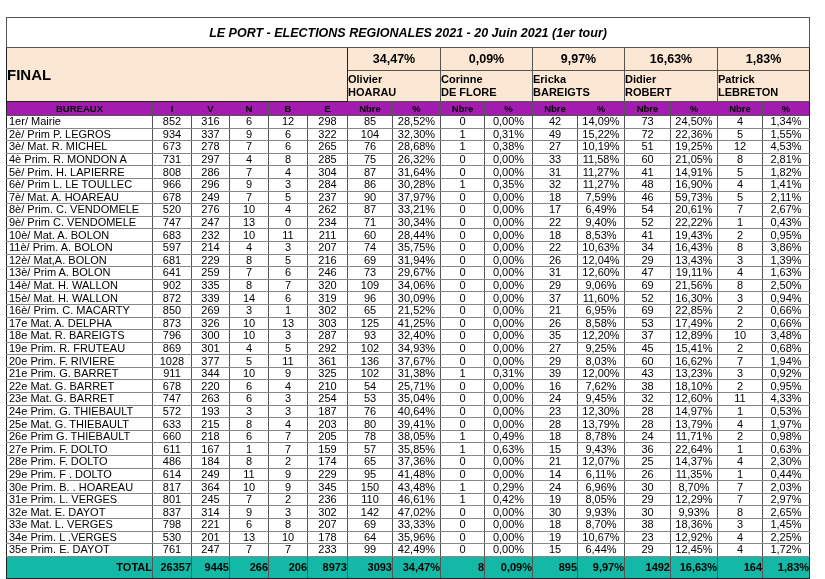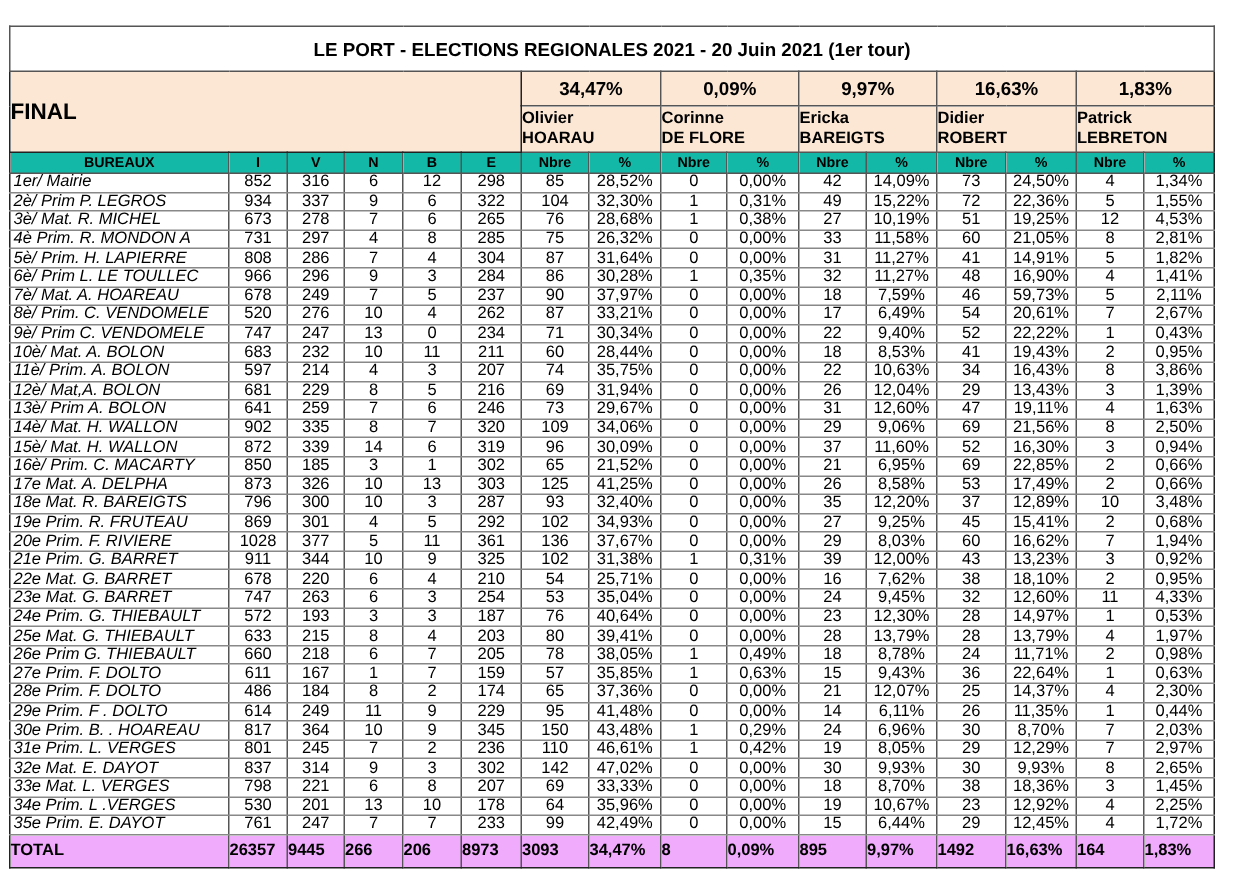--- a/index.html
+++ b/index.html
@@ -10,32 +10,32 @@
     width: 803px;
   }
   table.results td, table.results th {
     border: 1px solid #555;
     padding: 0;
     overflow: hidden;
     white-space: nowrap;
   }
   .title-row td {
     height: 29px; font-weight: bold; font-size: 12.5px; text-align: center;
-    border: 1.5px solid #222; background: #fff;
+    border: 1.5px solid #222; background: #fff; font-style: italic;
   }
   .peach { background: #fce7d4; }
   .final-cell { font-weight: bold; font-size: 15px; text-align: left; border: 1.5px solid #222 !important; }
   .pct-head { height: 22px; font-weight: bold; font-size: 12.5px; text-align: center; }
   .name-head { height: 30px; font-weight: bold; font-size: 11px; text-align: left; line-height: 13px; }
-  .col-head th { height: 13px; font-size: 9.5px; font-weight: bold; text-align: center; background: #14b8a6; line-height: 12px; margin-top: 36px; }
+  .col-head th { height: 13px; font-size: 9.5px; font-weight: bold; text-align: center; background: #a21caf; line-height: 12px; margin-top: 36px; }
   tbody.rows td { height: 11.6px; font-size: 11px; line-height: 11px; text-align: center; }
-  tbody.rows td.bureau { text-align: left; padding-left: 2px; font-size: 11px; font-style: italic; }
+  tbody.rows td.bureau { text-align: left; padding-left: 2px; font-size: 11px; }
   tbody.rows tr td { border-top: 1px solid #888; border-bottom: 1px solid #888; }
   .thick-l { border-left: 1.8px solid #222 !important; }
-  .total-row td { height: 21px; font-weight: bold; font-size: 11px; text-align: left; background: #f0abfc; border-top: 1.8px solid #222 !important; border-bottom: 1.8px solid #222 !important; }
+  .total-row td { height: 21px; font-weight: bold; font-size: 11px; text-align: right; background: #14b8a6; border-top: 1.8px solid #222 !important; border-bottom: 1.8px solid #222 !important; }
   .outer-l { border-left: 1.8px solid #222 !important; }
   .outer-r { border-right: 1.8px solid #222 !important; }
 </style>
 </head>
 <body>
 
 <table class="results">
   <colgroup>
     <col style="width:146px">
       <col style="width:39px">
@@ -359,21 +359,21 @@
         <td class="thick-l">37</td>
         <td>11,60%</td>
         <td class="thick-l">52</td>
         <td>16,30%</td>
         <td class="thick-l">3</td>
         <td class="outer-r">0,94%</td>
       </tr>
       <tr>
         <td class="bureau outer-l">16è/ Prim. C. MACARTY</td>
         <td>850</td>
-        <td>185</td>
+        <td>269</td>
         <td>3</td>
         <td>1</td>
         <td>302</td>
         <td class="thick-l">65</td>
         <td>21,52%</td>
         <td class="thick-l">0</td>
         <td>0,00%</td>
         <td class="thick-l">21</td>
         <td>6,95%</td>
         <td class="thick-l">69</td>

